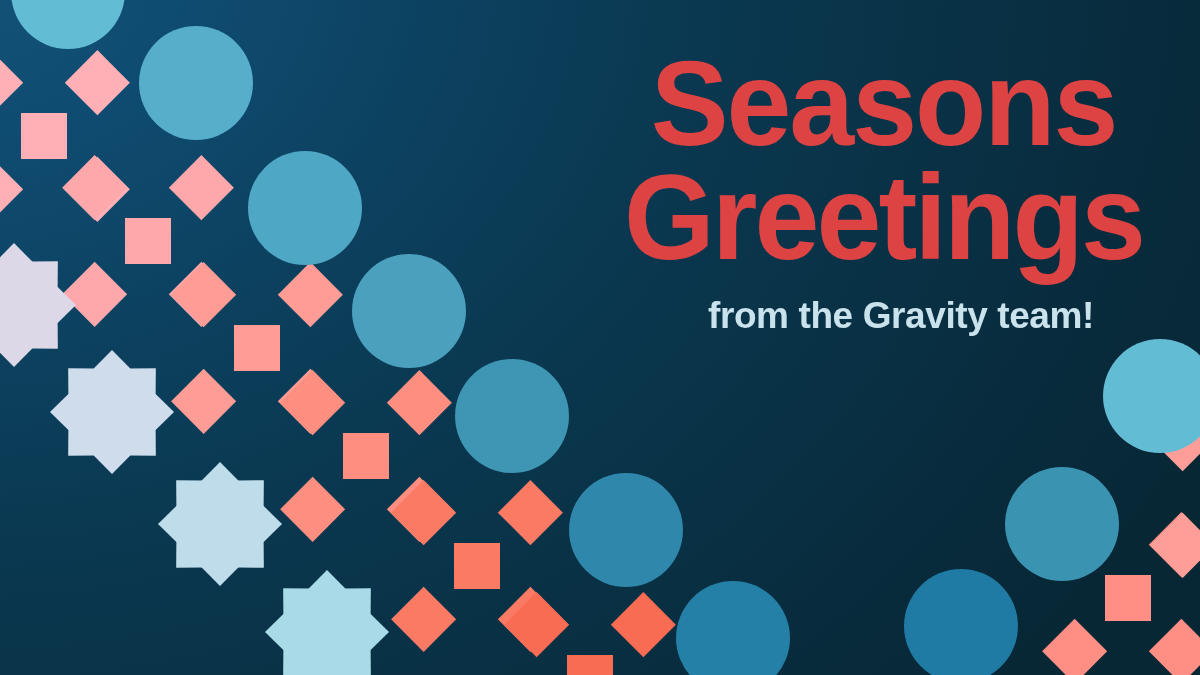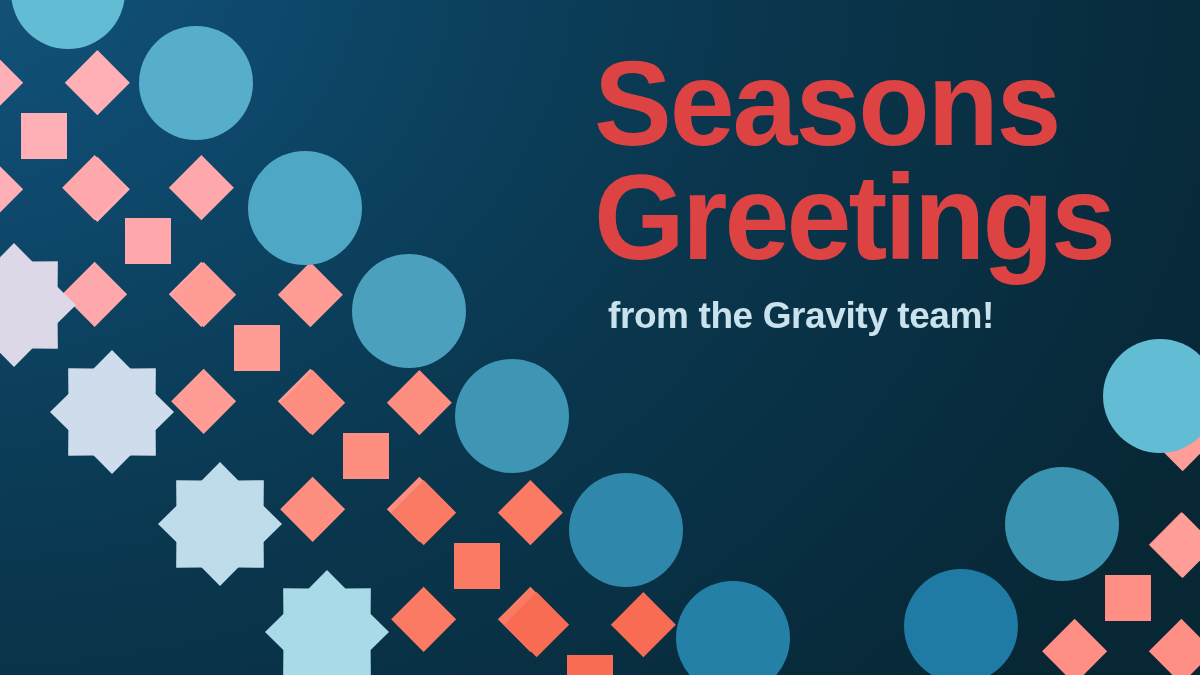--- a/index.html
+++ b/index.html
@@ -8,20 +8,21 @@
     background: #0a2e3e;
   }
   #card {
     position: relative;
     width: 1200px;
     height: 675px;
     overflow: hidden;
     font-family: "Liberation Sans", sans-serif;
     background: radial-gradient(ellipse 1400px 1100px at -4% -6%,
                   #14537a 0%, #0f4b70 18%, #0c415f 36%, #0a3850 54%, #093145 72%, #082b3c 88%, #072735 100%);
+    text-align: center;
   }
   #decor {
     position: absolute;
     inset: 0;
     width: 1200px;
     height: 675px;
     pointer-events: none;
   }
   .text-block {
     position: absolute;

